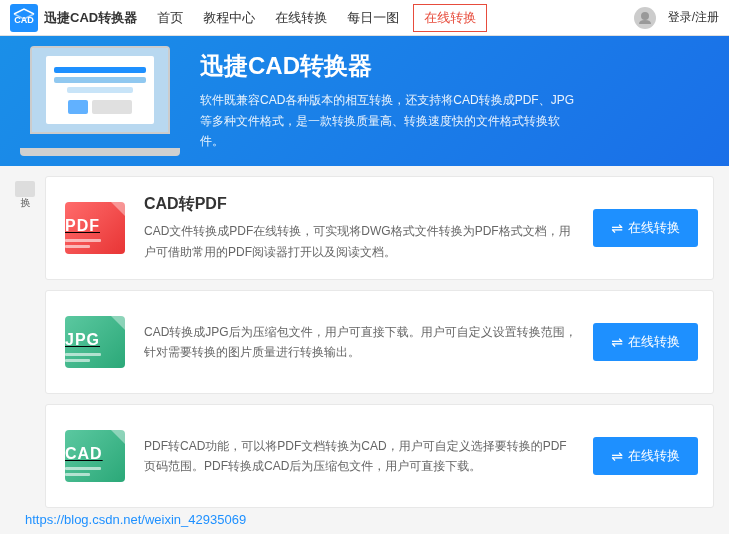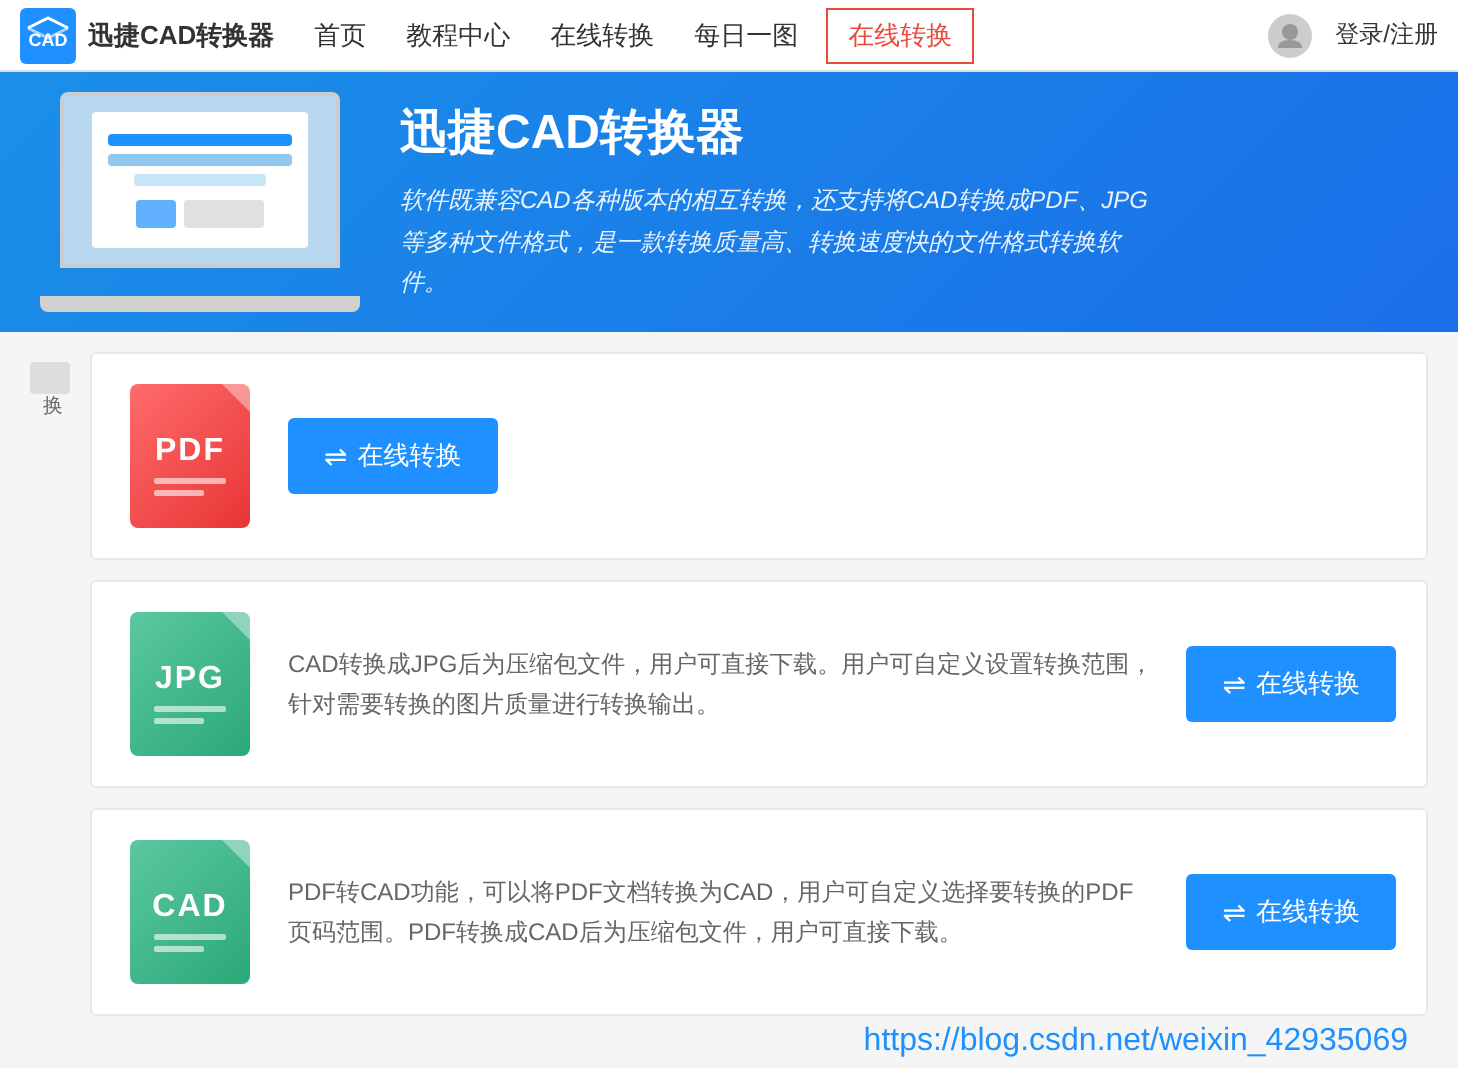--- a/index.html
+++ b/index.html
@@ -144,21 +144,20 @@
       font-size: 24px;
       font-weight: bold;
       margin-bottom: 8px;
       color: #fff;
     }
     .hero-desc {
       font-size: 12px;
       line-height: 1.7;
       color: rgba(255,255,255,0.9);
       max-width: 380px;
-      font-style: italic;
     }
 
     
     .main-content {
       background: #f5f5f5;
       padding: 10px 15px;
     }
 
     
     .page-layout {
@@ -204,27 +203,28 @@
     .conv-icon-wrap {
       width: 68px;
       height: 72px;
       flex-shrink: 0;
       display: flex;
       align-items: center;
       justify-content: center;
     }
     .file-icon {
       width: 60px;
-      height: 72px;
+      height: 52px;
       border-radius: 4px;
       display: flex;
       flex-direction: column;
-      align-items: center;
+      align-items: flex-start;
       justify-content: center;
       position: relative;
+      text-decoration: underline;
     }
     .file-icon.pdf-icon {
       background: linear-gradient(135deg, #ff6b6b, #e83535);
     }
     .file-icon.jpg-icon {
       background: linear-gradient(135deg, #5bc8a0, #2ba878);
     }
     .file-icon.cad-icon {
       background: linear-gradient(135deg, #5bc8a0, #2ba878);
     }
@@ -284,23 +284,22 @@
       align-items: center;
       gap: 5px;
       flex-shrink: 0;
     }
     .btn-arrow {
       font-size: 14px;
     }
 
     
     .footer-link {
-      text-align: right;
       padding: 4px 10px;
-      font-size: 16px;
+      font-size: 13px;
       color: #1e90ff;
     }
   </style>
 </head>
 <body>
 
 <div class="header">
   <div class="logo-area">
     <div class="logo-icon">
       <svg width="24" height="24" viewBox="0 0 24 24">
@@ -368,20 +367,24 @@
         <div class="conv-icon-wrap">
           <div class="file-icon pdf-icon">
             <div class="file-icon-corner"></div>
             <div class="file-icon-text">PDF</div>
             <div class="file-icon-doc-lines">
               <div class="doc-line"></div>
               <div class="doc-line short"></div>
             </div>
           </div>
         </div>
+        <div class="conv-info">
+          <div class="conv-title">CAD转PDF</div>
+          <div class="conv-desc">CAD文件转换成PDF在线转换，可实现将DWG格式文件转换为PDF格式文档，用户可借助常用的PDF阅读器打开以及阅读文档。</div>
+        </div>
         <button class="conv-btn">
           <span class="btn-arrow">⇌</span>
           <span>在线转换</span>
         </button>
       </div>
 
       <div class="conv-card">
         <div class="conv-icon-wrap">
           <div class="file-icon jpg-icon">
             <div class="file-icon-corner"></div>

